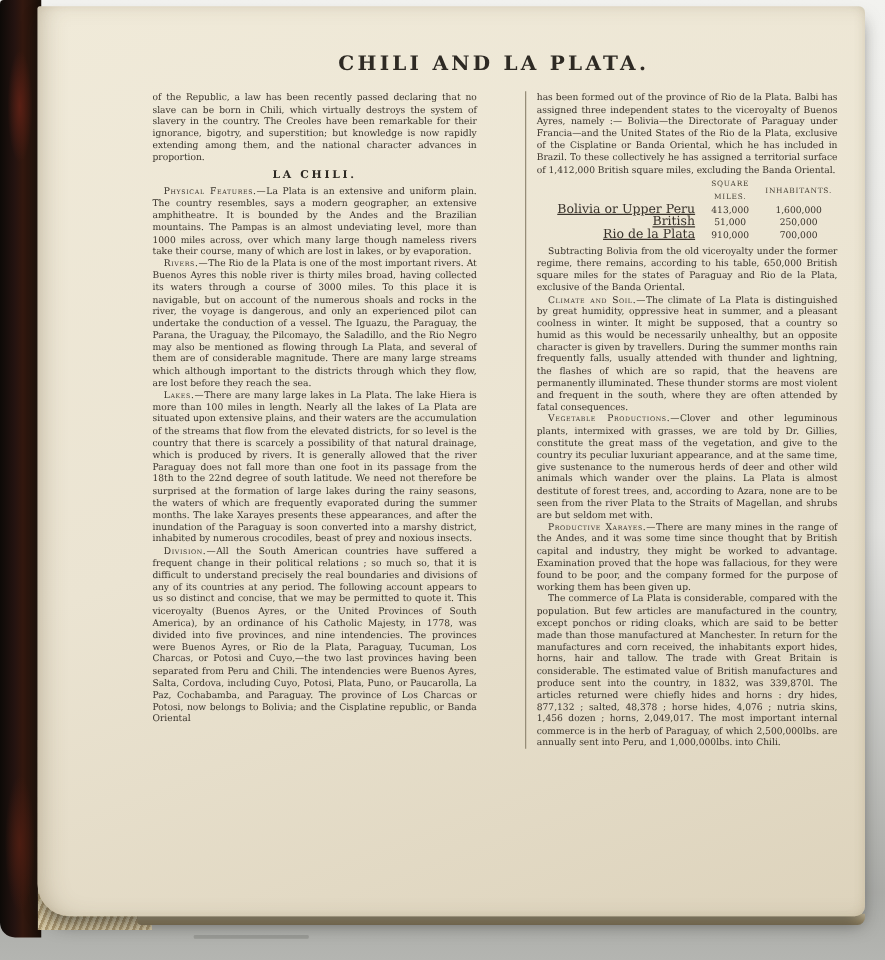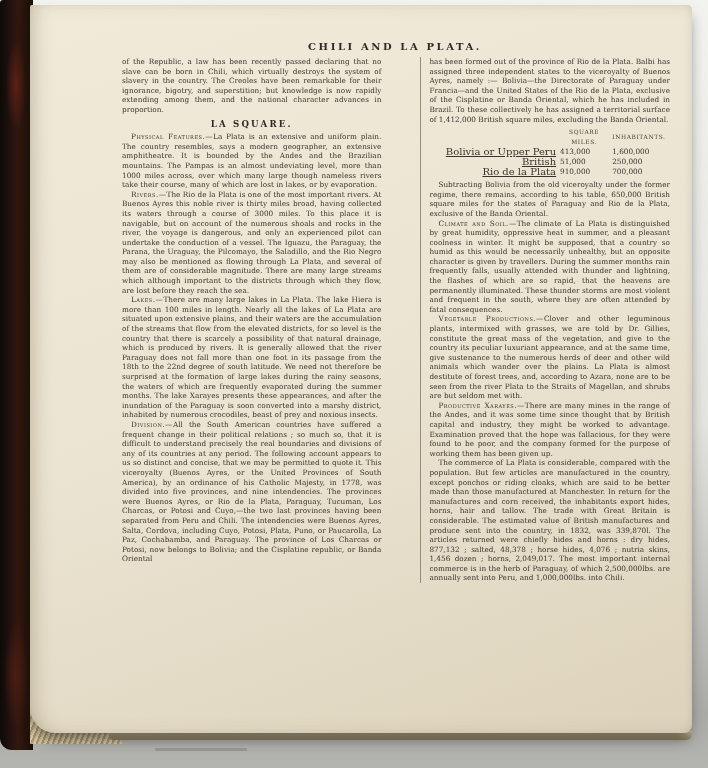--- a/index.html
+++ b/index.html
@@ -20,36 +20,36 @@
          clip-path:polygon(0 0,26% 0,92% 72%,100% 100%,0 100%);}
   .page-bottom-edge{position:absolute;left:110px;top:731px;width:582px;height:9px;
          background:linear-gradient(180deg,#cfc2a2,#9f8f6c 70%,#8a7c5e);
          border-radius:0 0 6px 3px;}
   
   .page{position:absolute;left:30px;top:5px;width:662px;height:728px;
          background:linear-gradient(160deg,#f0ead9 0%,#ebe4d2 50%,#ddd3bc 100%);
          border-radius:2px 5px 8px 26px;
          box-shadow:inset 10px 0 22px -10px rgba(90,70,40,.38), inset -4px 0 10px -6px rgba(120,100,60,.3), 0 9px 14px -3px rgba(30,30,28,.55);}
   .page-title{position:absolute;left:92px;top:36px;width:546px;text-align:center;
-         font-size:10px;font-weight:bold;letter-spacing:2.6px;color:#2e2a24;}
-  .columns{position:absolute;left:92px;top:52px;width:548px;display:flex;}
+         font-size:16px;font-weight:bold;letter-spacing:2.6px;color:#2e2a24;}
+  .columns{position:absolute;left:92px;top:68px;width:548px;display:flex;}
   .col{color:#39332b;font-size:7.3px;line-height:9.6px;text-align:justify;}
   .col.left{width:276px;padding-right:7px;}
   .col.right{width:256px;border-left:1px solid #968d78;padding-left:8px;margin-left:32px;}
   .col p{margin:0;text-indent:9px;}
   .col p.no-indent{text-indent:0;}
   .section-heading{text-align:center;font-size:8.6px;font-weight:bold;letter-spacing:2.2px;
          margin:5px 0 3px 0;color:#2e2a24;}
   .lead{font-variant:small-caps;letter-spacing:.5px;}
   
   .stats{width:98%;margin:4px auto 4px auto;border-collapse:collapse;}
   .stats td,.stats th{padding:0 2px;font-weight:normal;}
   .stats th{font-size:5.9px;letter-spacing:.6px;text-align:center;color:#464035;}
   .stats td.t-label{text-align:right;padding-left:14px;font-size:10px;white-space:nowrap;text-decoration:underline;}
-  .stats td.t-num{text-align:left;font-size:7.3px;}
+  .stats td.t-num{text-align:center;font-size:7.3px;}
   
   .imprint{position:absolute;left:155px;top:748px;width:92px;height:3px;
          background:#83847f;opacity:.55;border-radius:1px;filter:blur(.4px);}
 </style>
 </head>
 <body>
 
 <div class="scene">
   <div class="spine">
     <div class="blotch1"></div>
@@ -59,21 +59,21 @@
   <div class="page-bottom-edge"></div>
 
   <div class="page">
     <div class="page-title">CHILI AND LA PLATA.</div>
 
     <div class="columns">
       <div class="col left">
         <p class="no-indent">
           <span>of the Republic, a law has been recently passed declaring that no slave can be born in Chili, which virtually destroys the system of slavery in the country.  The Creoles have been remarkable for their ignorance, bigotry, and superstition; but knowledge is now rapidly extending among them, and the national character advances in proportion.</span>
         </p>
-        <div class="section-heading">LA SQUARE.</div>
+        <div class="section-heading">LA CHILI.</div>
         <p><span class="lead">Physical Features.—</span><span>La Plata is an extensive and uniform plain. The country resembles, says a modern geographer, an extensive amphitheatre.  It is bounded by the Andes and the Brazilian mountains.  The Pampas is an almost undeviating level, more than 1000 miles across, over which many large though nameless rivers take their course, many of which are lost in lakes, or by evaporation.</span></p>
         <p><span class="lead">Rivers.—</span><span>The Rio de la Plata is one of the most important rivers.  At Buenos Ayres this noble river is thirty miles broad, having collected its waters through a course of 3000 miles.  To this place it is navigable, but on account of the numerous shoals and rocks in the river, the voyage is dangerous, and only an experienced pilot can undertake the conduction of a vessel.  The Iguazu, the Paraguay, the Parana, the Uraguay, the Pilcomayo, the Saladillo, and the Rio Negro may also be mentioned as flowing through La Plata, and several of them are of considerable magnitude.  There are many large streams which although important to the districts through which they flow, are lost before they reach the sea.</span></p>
         <p><span class="lead">Lakes.—</span><span>There are many large lakes in La Plata.  The lake Hiera is more than 100 miles in length.  Nearly all the lakes of La Plata are situated upon extensive plains, and their waters are the accumulation of the streams that flow from the elevated districts, for so level is the country that there is scarcely a possibility of that natural drainage, which is produced by rivers.  It is generally allowed that the river Paraguay does not fall more than one foot in its passage from the 18th to the 22nd degree of south latitude.  We need not therefore be surprised at the formation of large lakes during the rainy seasons, the waters of which are frequently evaporated during the summer months.  The lake Xarayes presents these appearances, and after the inundation of the Paraguay is soon converted into a marshy district, inhabited by numerous crocodiles, beast of prey and noxious insects.</span></p>
         <p><span class="lead">Division.—</span><span>All the South American countries have suffered a frequent change in their political relations ; so much so, that it is difficult to understand precisely the real boundaries and divisions of any of its countries at any period.  The following account appears to us so distinct and concise, that we may be permitted to quote it. This viceroyalty (Buenos Ayres, or the United Provinces of South America), by an ordinance of his Catholic Majesty, in 1778, was divided into five provinces, and nine intendencies.  The provinces were Buenos Ayres, or Rio de la Plata, Paraguay, Tucuman, Los Charcas, or Potosi and Cuyo,—the two last provinces having been separated from Peru and Chili.  The intendencies were Buenos Ayres, Salta, Cordova, including Cuyo, Potosi, Plata, Puno, or Paucarolla, La Paz, Cochabamba, and Paraguay.  The province of Los Charcas or Potosi, now belongs to Bolivia; and the Cisplatine republic, or Banda Oriental</span></p>
       </div>
 
       <div class="col right">
         <p class="no-indent">
           <span>has been formed out of the province of Rio de la Plata.  Balbi has assigned three independent states to the viceroyalty of Buenos Ayres, namely :— Bolivia—the Directorate of Paraguay under Francia—and the United States of the Rio de la Plata, exclusive of the Cisplatine or Banda Oriental, which he has included in Brazil.  To these collectively he has assigned a territorial surface of 1,412,000 British square miles, excluding the Banda Oriental.</span>
         </p>

